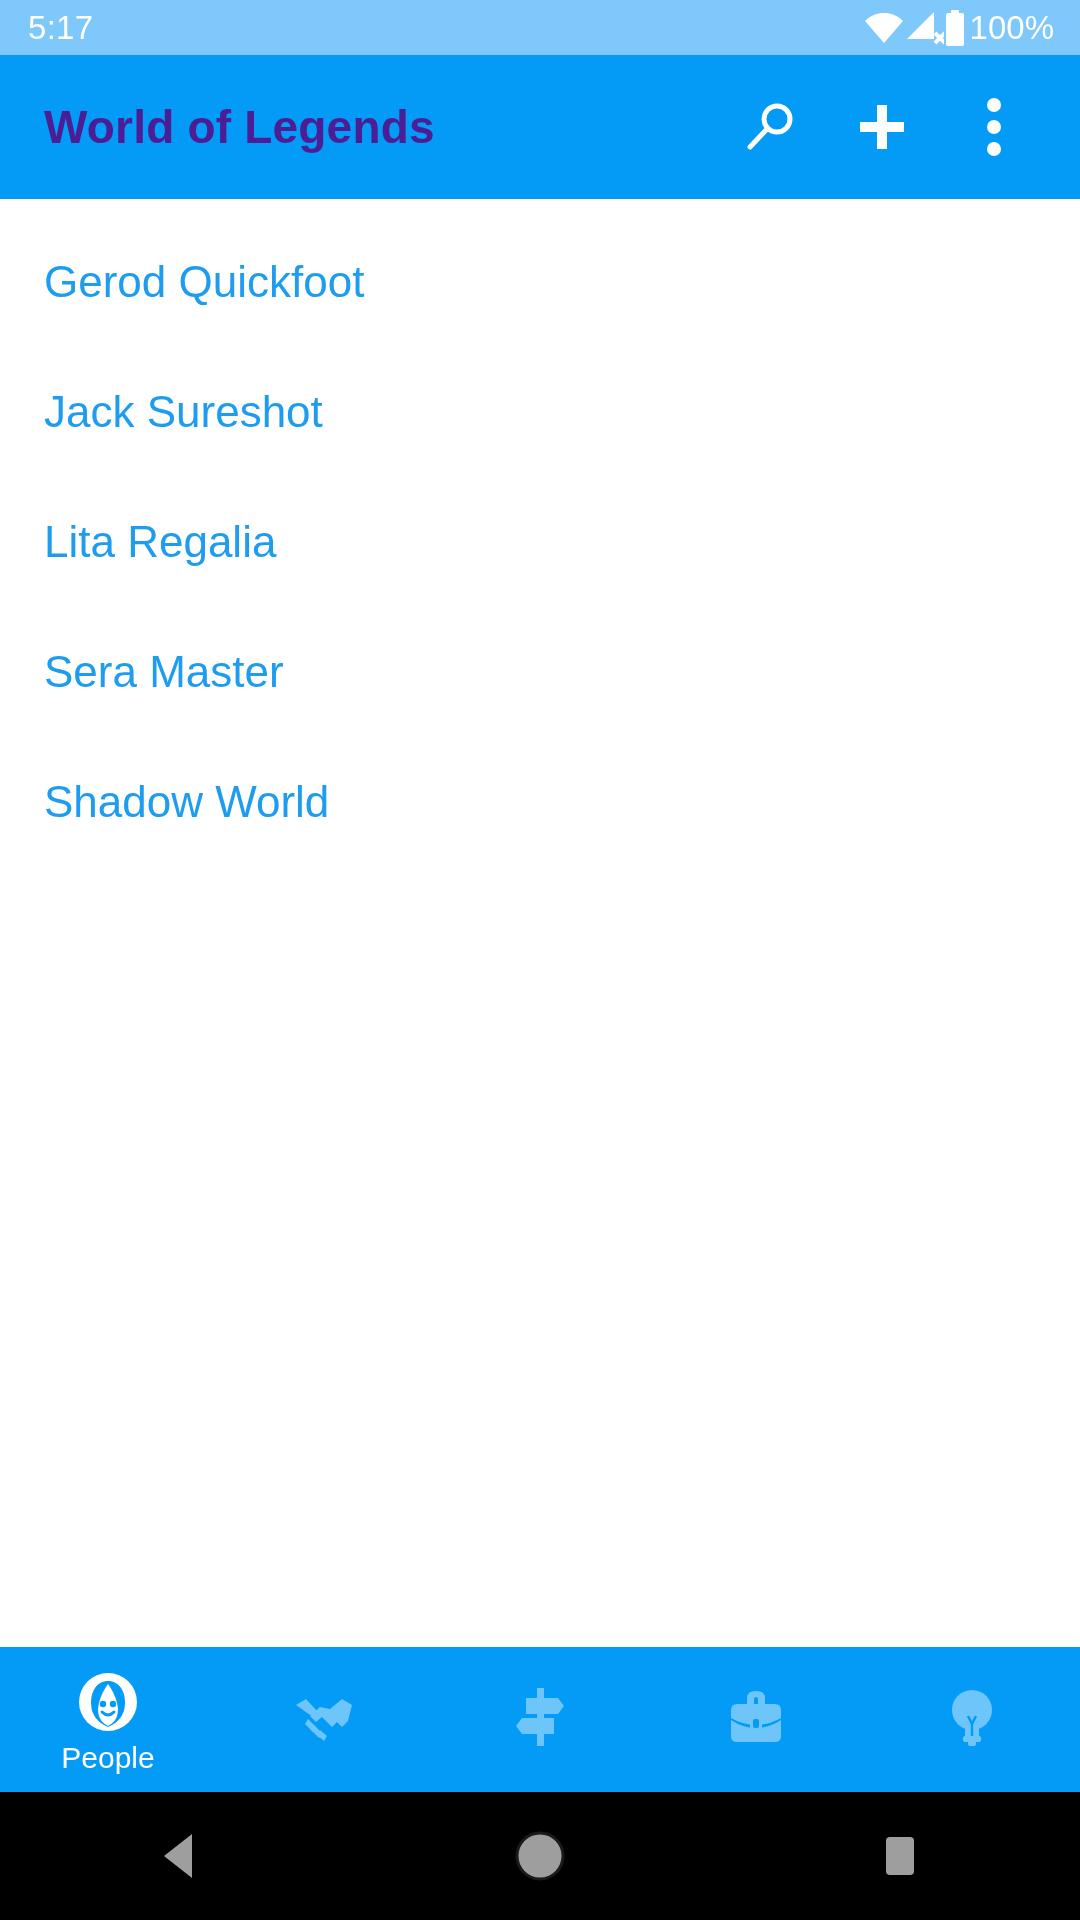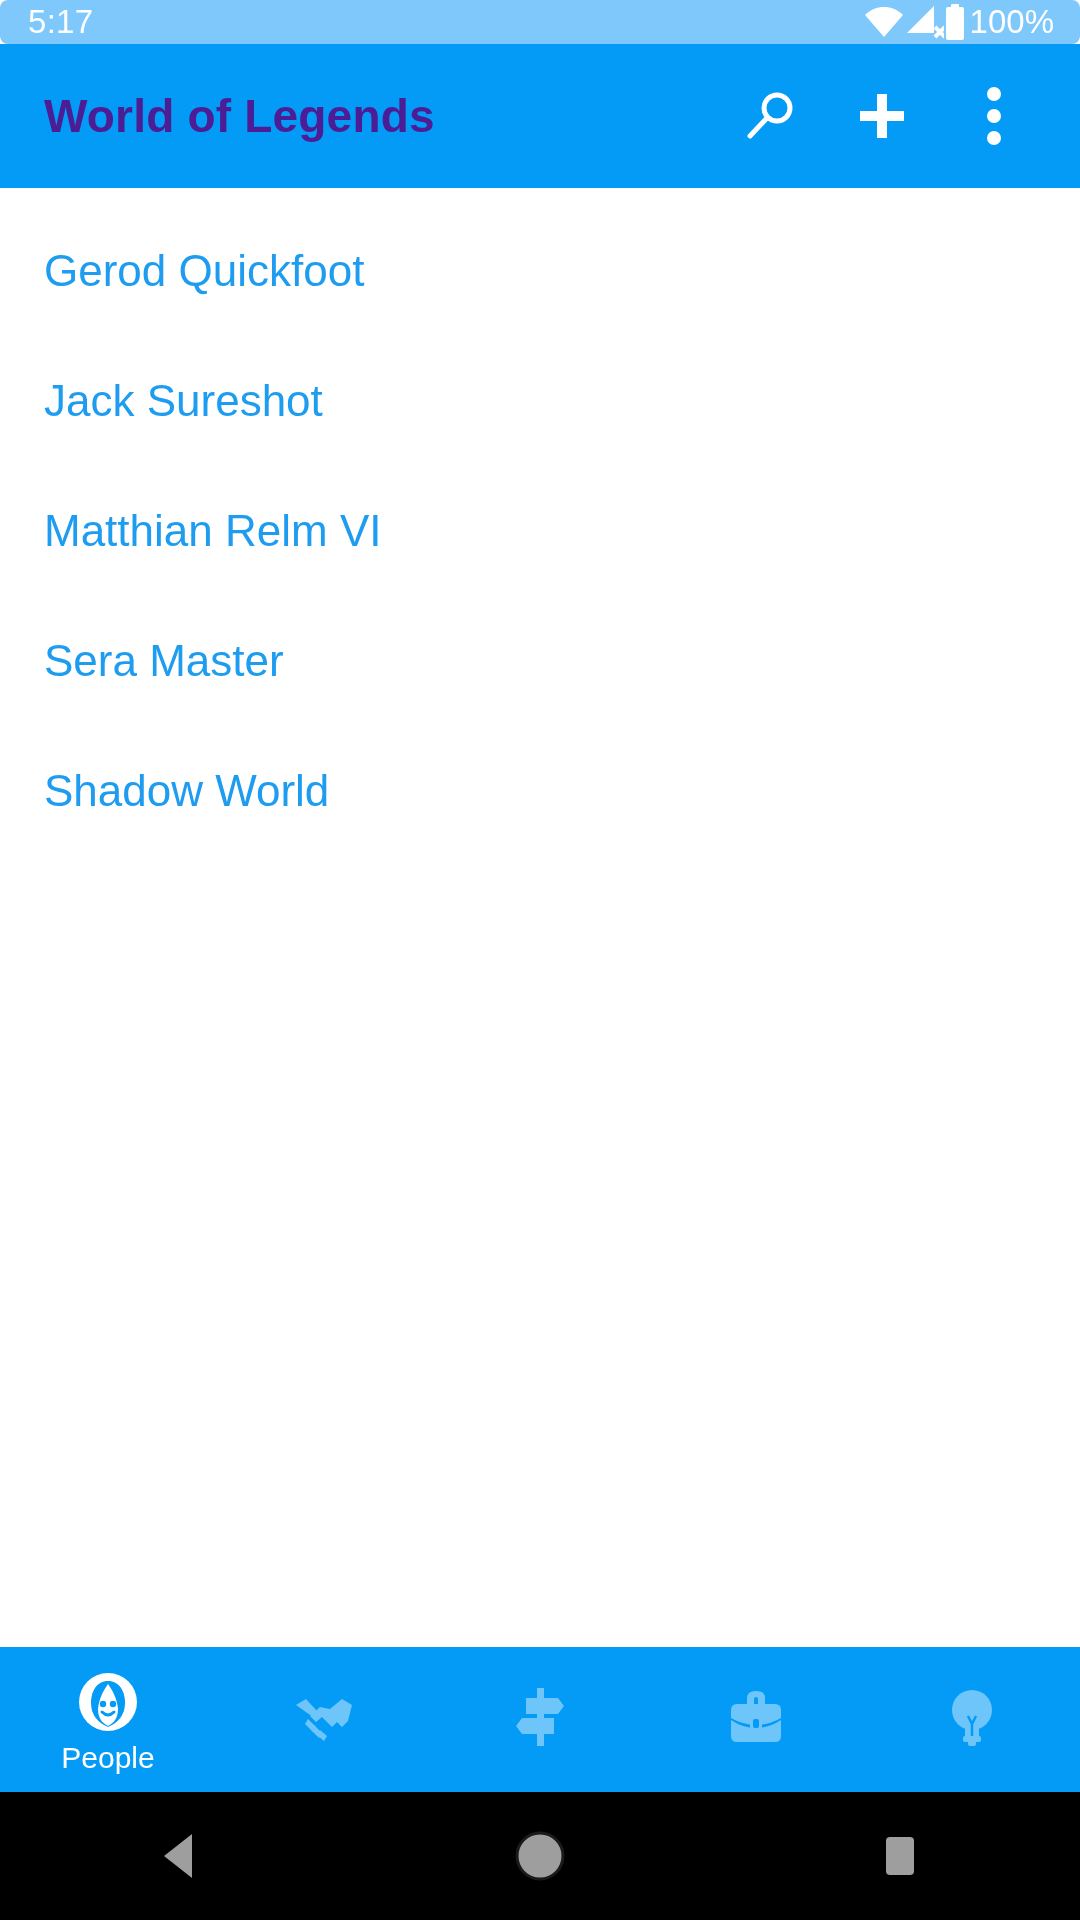--- a/index.html
+++ b/index.html
@@ -11,26 +11,25 @@
   }
   #screen {
     position:relative;
     width:1080px; height:1920px;
     display:flex; flex-direction:column;
     background:#ffffff;
   }
 
   
   #status-bar {
-    height:44px;
+    height:55px;
     background:#7FC8FC;
     display:flex; align-items:center;
     padding:0 26px 0 28px;
     flex:0 0 auto;
-    border-radius:8px;
   }
   #status-clock {
     color:#ffffff;
     font-size:33px;
     letter-spacing:0.3px;
   }
   #status-icons {
     margin-left:auto;
     display:flex; align-items:center; 
   }
@@ -192,21 +191,21 @@
   </div>
 
   <div id="people-list">
     <div class="list-item">
       <span class="list-item-label">Gerod Quickfoot</span>
     </div>
     <div class="list-item">
       <span class="list-item-label">Jack Sureshot</span>
     </div>
     <div class="list-item">
-      <span class="list-item-label">Matthian Relm VI</span>
+      <span class="list-item-label">Lita Regalia</span>
     </div>
     <div class="list-item">
       <span class="list-item-label">Sera Master</span>
     </div>
     <div class="list-item">
       <span class="list-item-label">Shadow World</span>
     </div>
   </div>
 
   <div id="bottom-nav">

